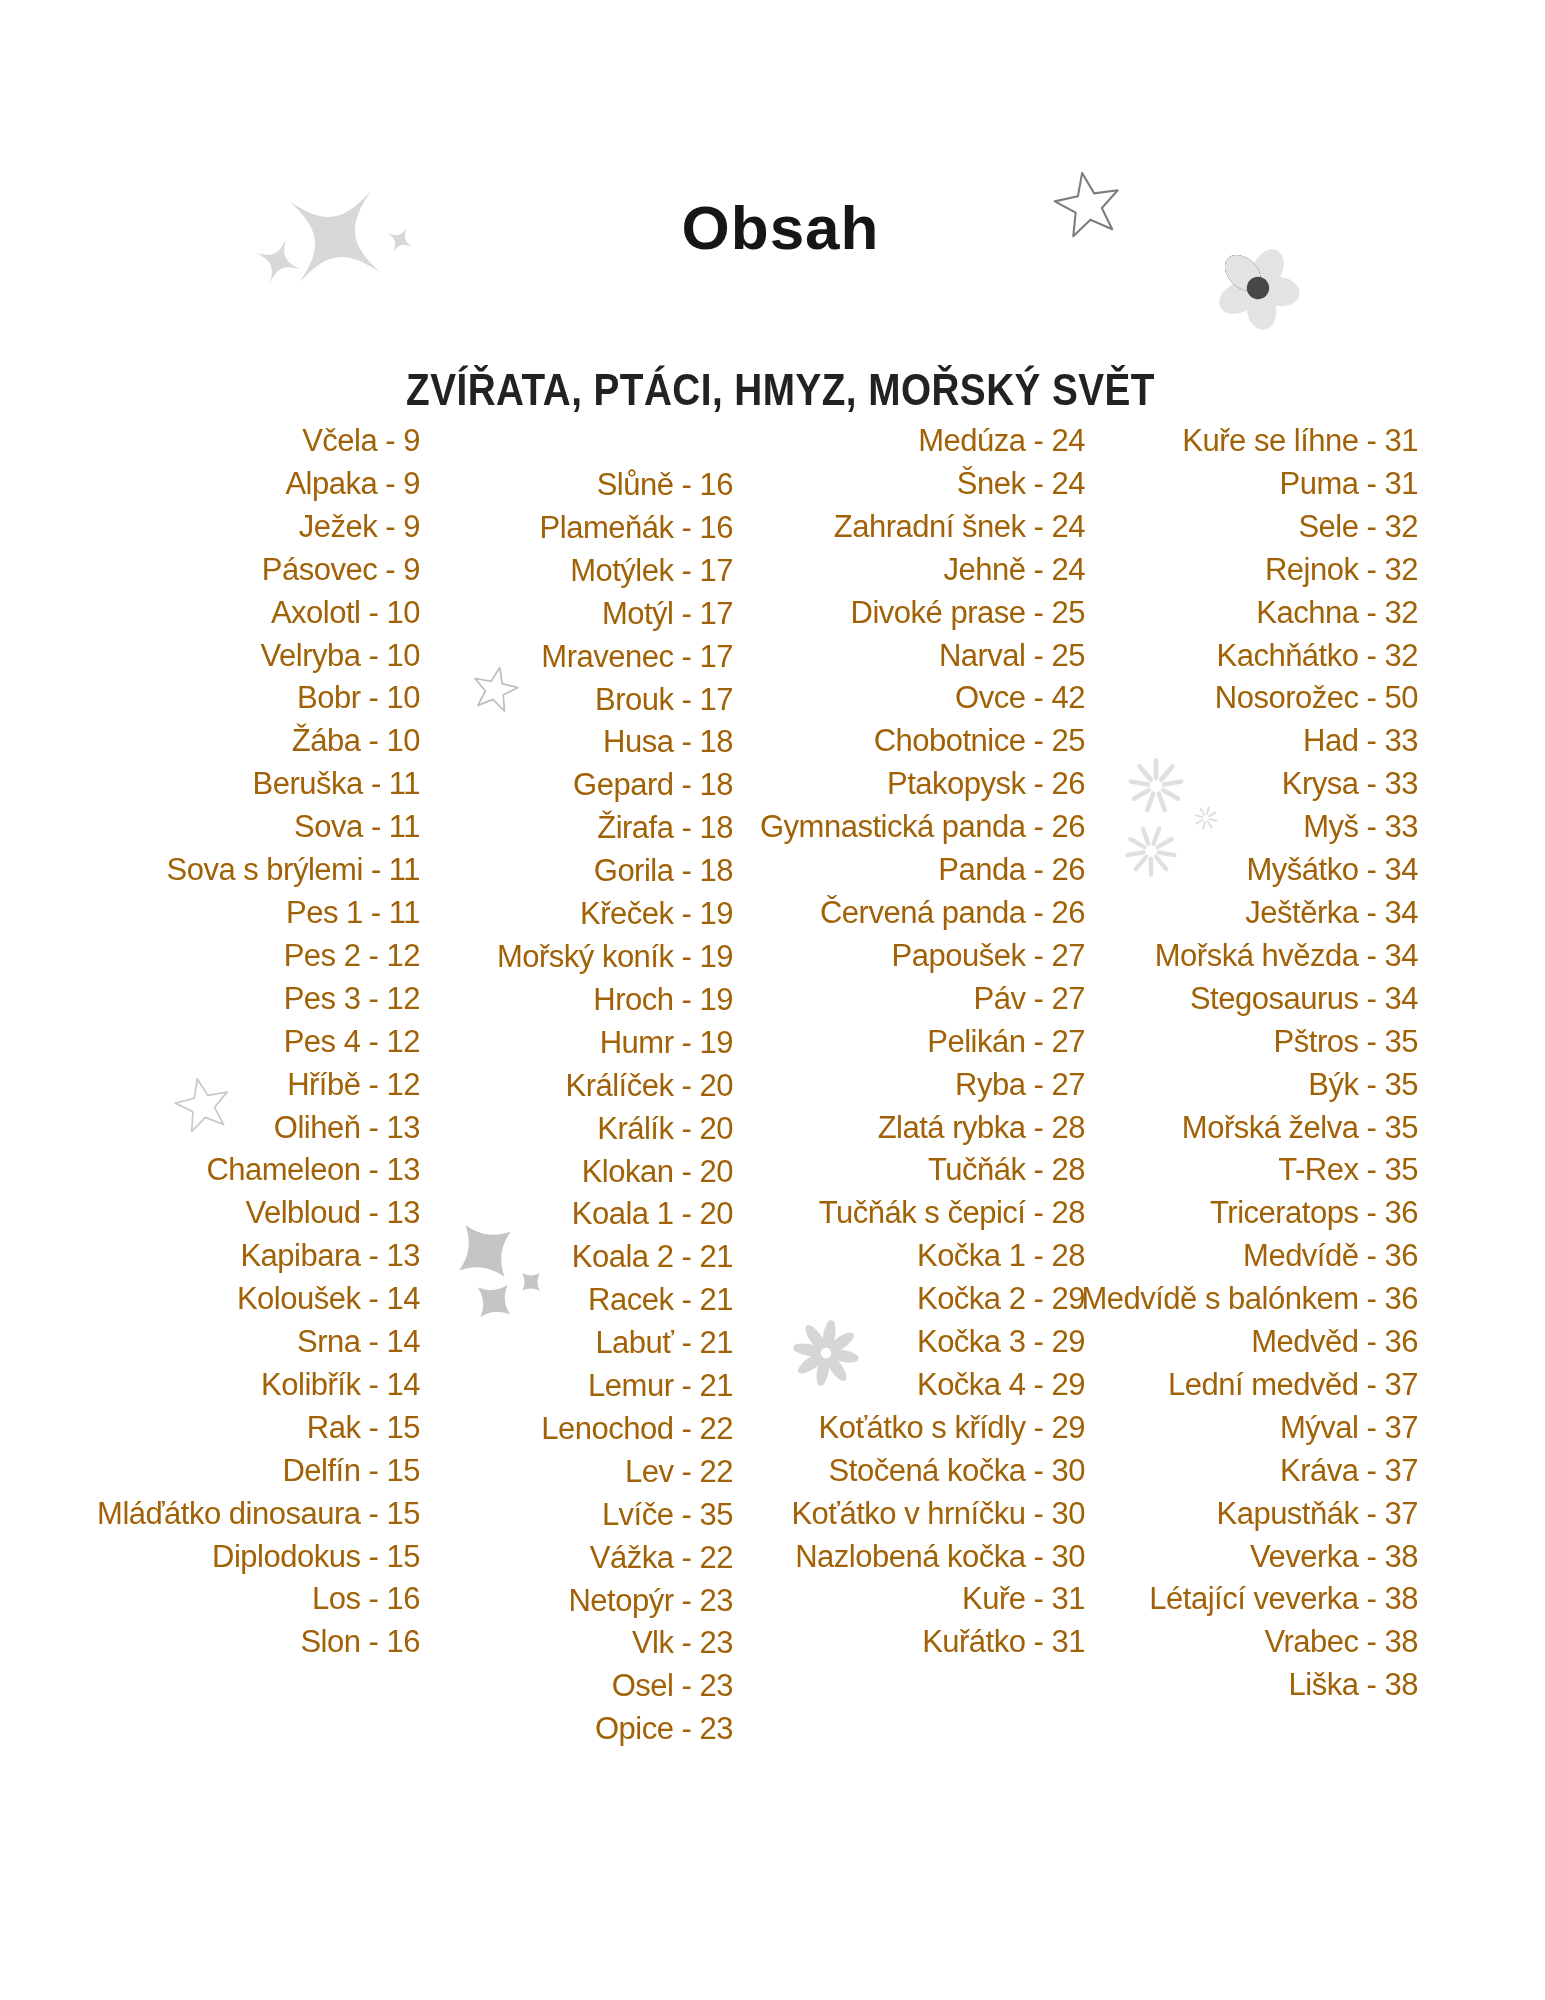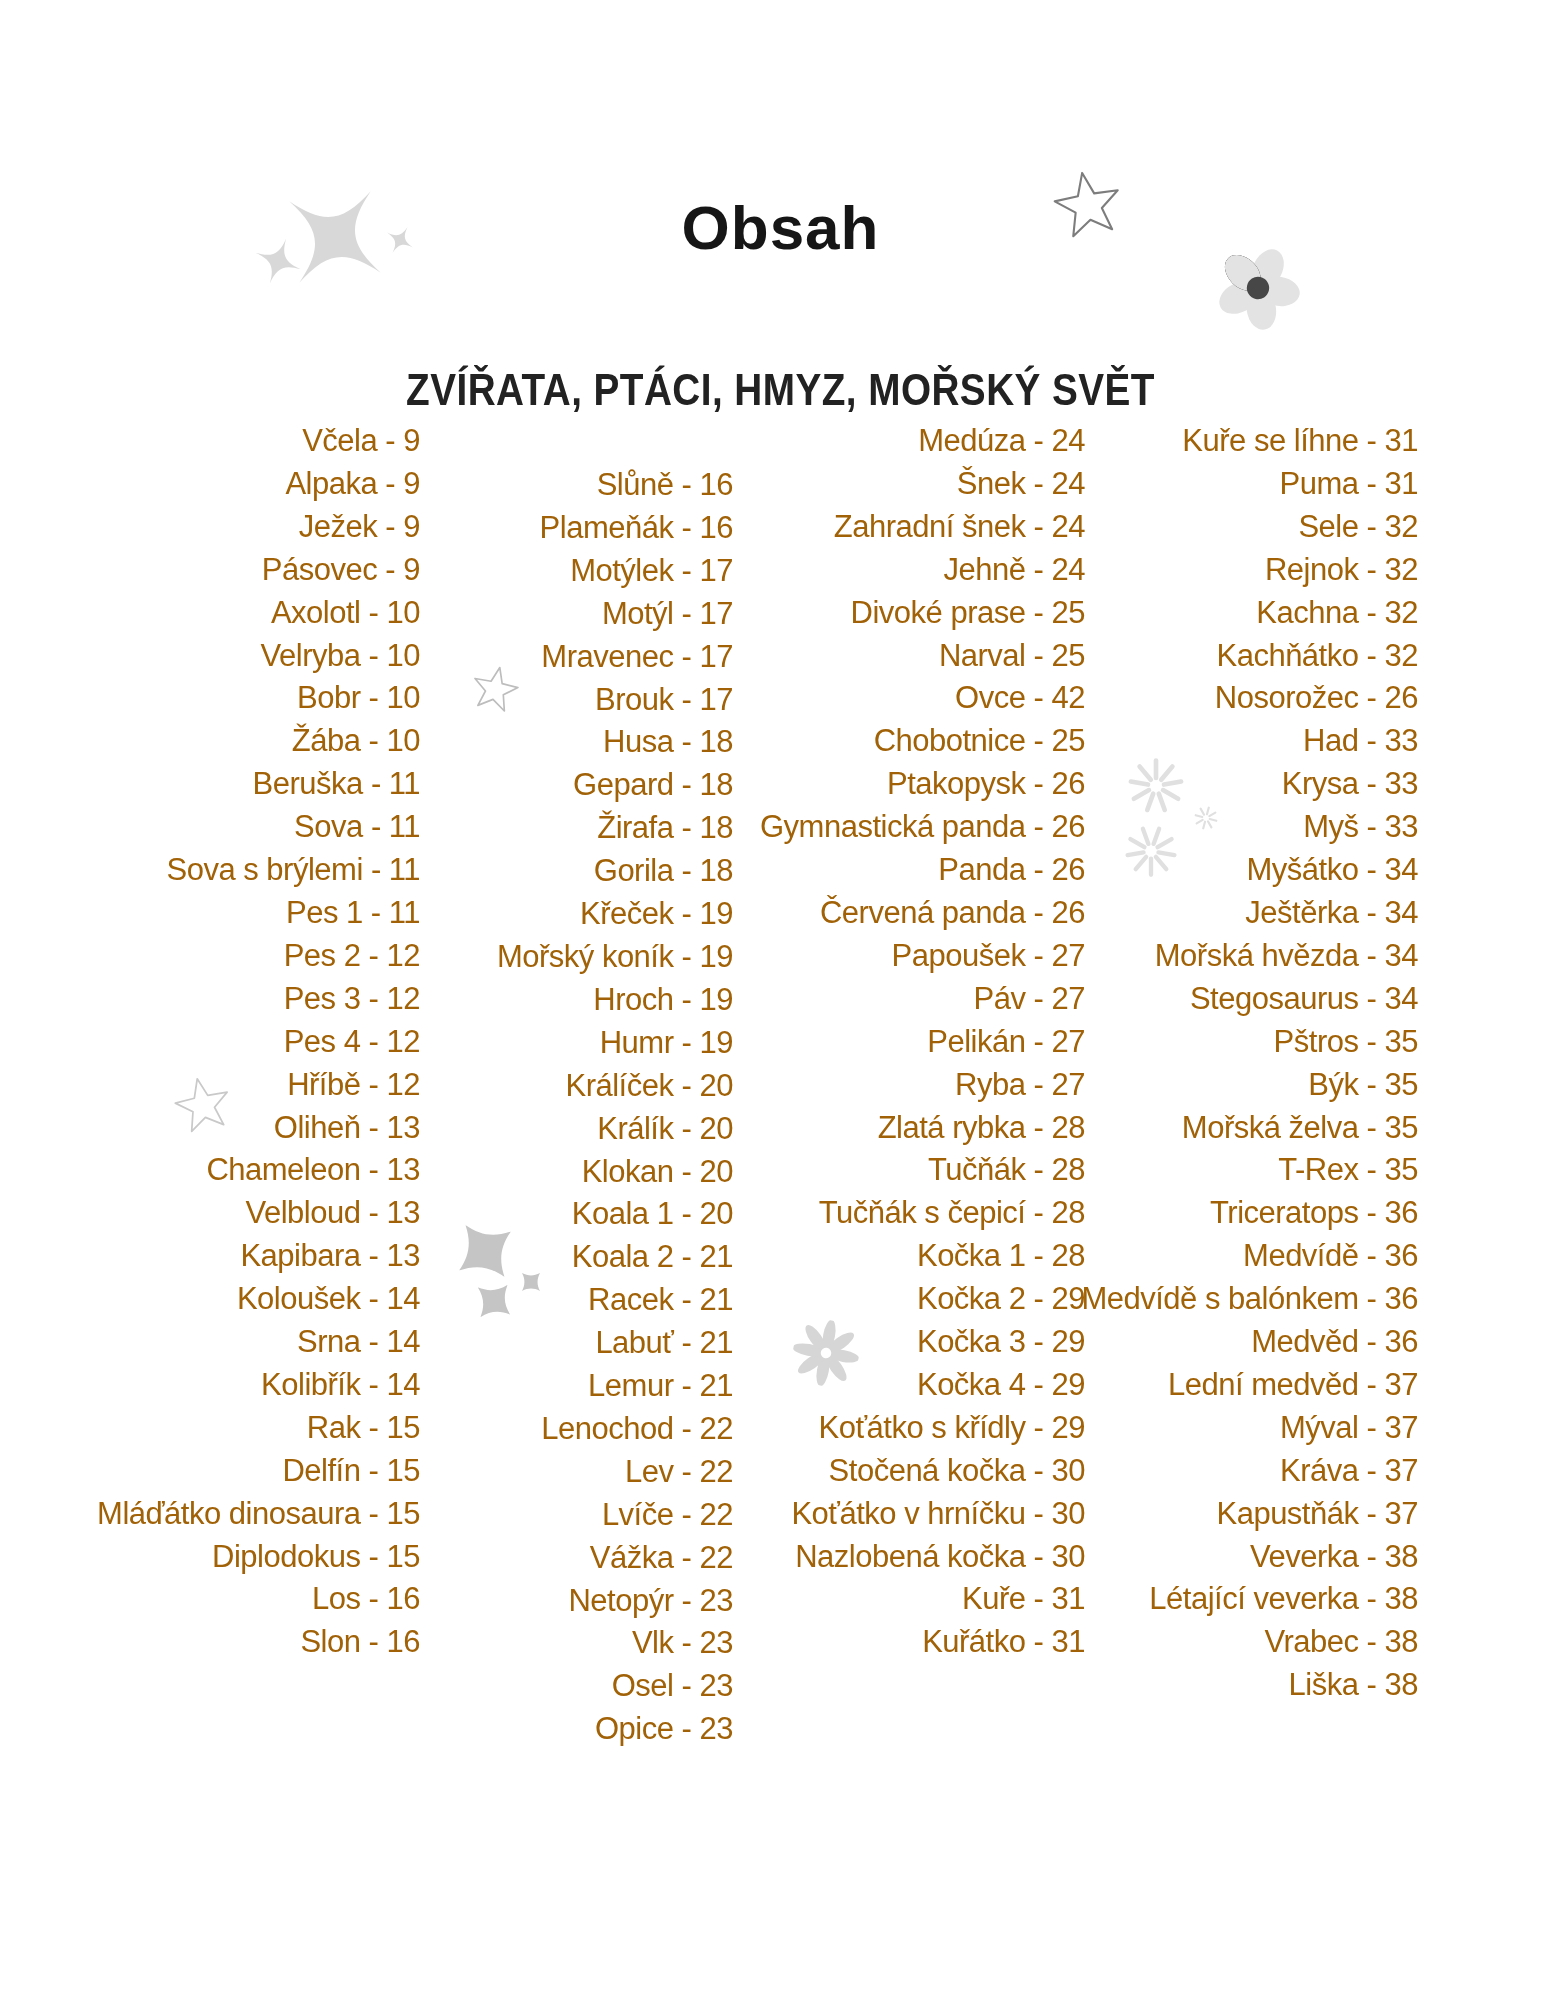--- a/index.html
+++ b/index.html
@@ -207,21 +207,21 @@
       <div>Králíček - 20</div>
       <div>Králík - 20</div>
       <div>Klokan - 20</div>
       <div>Koala 1 - 20</div>
       <div>Koala 2 - 21</div>
       <div>Racek - 21</div>
       <div>Labuť - 21</div>
       <div>Lemur - 21</div>
       <div>Lenochod - 22</div>
       <div>Lev - 22</div>
-      <div>Lvíče - 22</div>
+      <div>Lvíče - 35</div>
       <div>Vážka - 22</div>
       <div>Netopýr - 23</div>
       <div>Vlk - 23</div>
       <div>Osel - 23</div>
       <div>Opice - 23</div>
     </div>
   <div class="toc-col col-3">
       <div>Medúza - 24</div>
       <div>Šnek - 24</div>
       <div>Zahradní šnek - 24</div>
@@ -252,21 +252,21 @@
       <div>Kuře - 31</div>
       <div>Kuřátko - 31</div>
     </div>
   <div class="toc-col col-4">
       <div>Kuře se líhne - 31</div>
       <div>Puma - 31</div>
       <div>Sele - 32</div>
       <div>Rejnok - 32</div>
       <div>Kachna - 32</div>
       <div>Kachňátko - 32</div>
-      <div>Nosorožec - 26</div>
+      <div>Nosorožec - 50</div>
       <div>Had - 33</div>
       <div>Krysa - 33</div>
       <div>Myš - 33</div>
       <div>Myšátko - 34</div>
       <div>Ještěrka - 34</div>
       <div>Mořská hvězda - 34</div>
       <div>Stegosaurus - 34</div>
       <div>Pštros - 35</div>
       <div>Býk - 35</div>
       <div>Mořská želva - 35</div>

